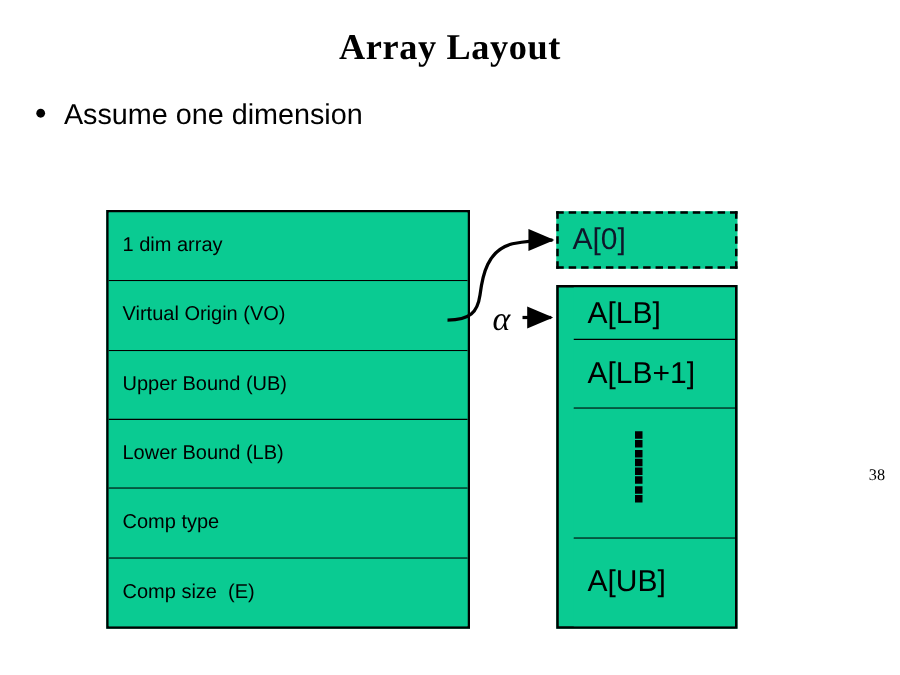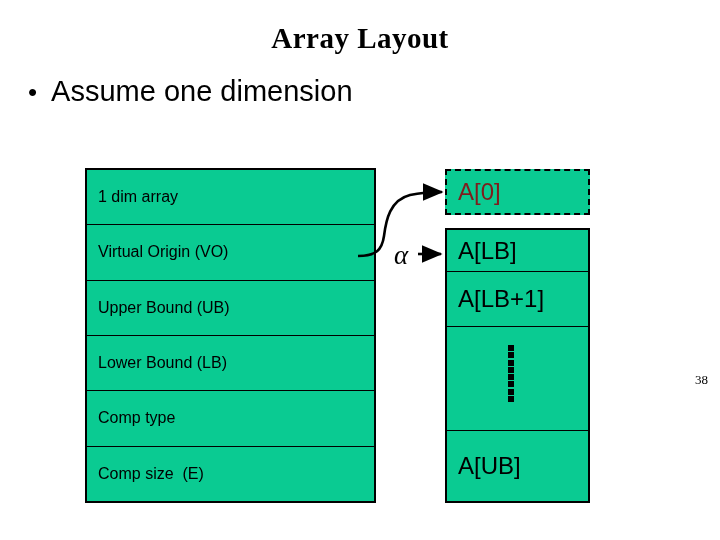--- a/index.html
+++ b/index.html
@@ -45,21 +45,21 @@
     align-items: baseline;
     gap: 14px;
   }
   .bullet-dot {
     font-size: 26px;
     line-height: 30px;
     color: #000000;
   }
   .bullet-text {
     font-family: "Liberation Sans", sans-serif;
-    font-size: 29px;
+    font-size: 23px;
     line-height: 34px;
     color: #000000;
     white-space: nowrap;
   }
 
   
   .desc-table {
     position: absolute;
     left: 85px;
     top: 168px;
@@ -99,21 +99,21 @@
     border: 2px dashed #000000;
     box-sizing: border-box;
     background: #0ACB92;
     display: flex;
     align-items: center;
     padding-left: 11px;
   }
   .mem-top-cell .cell-text {
     font-family: "Liberation Sans", sans-serif;
     font-size: 24px;
-    color: #7f1d1d;
+    color: #0f172a;
     line-height: 28px;
     white-space: pre;
     text-align: center;
   }
 
   
   .mem-table {
     position: absolute;
     left: 445px;
     top: 228px;
@@ -126,20 +126,21 @@
     flex-direction: column;
   }
   .mem-row {
     border-bottom: 1px solid #000000;
     box-sizing: border-box;
     display: flex;
     align-items: center;
     padding-left: 11px;
     background: #0ACB92;
     position: relative;
+    margin-left: 12px;
   }
   .mem-row:last-child { border-bottom: none; }
   .mem-row .cell-text {
     font-family: "Liberation Sans", sans-serif;
     font-size: 24px;
     color: #000000;
     line-height: 28px;
     white-space: pre;
   }
   .mem-row.r-lb   { height: 42px; }

